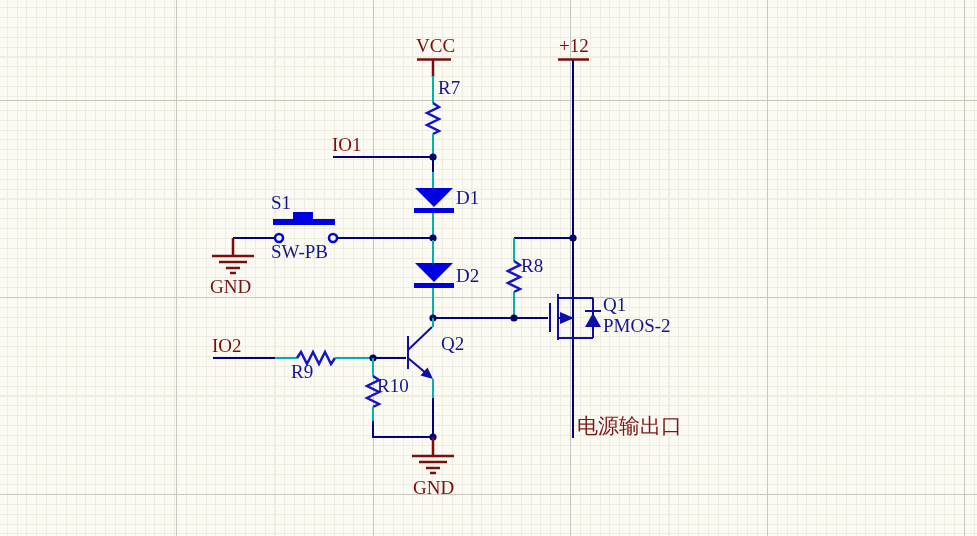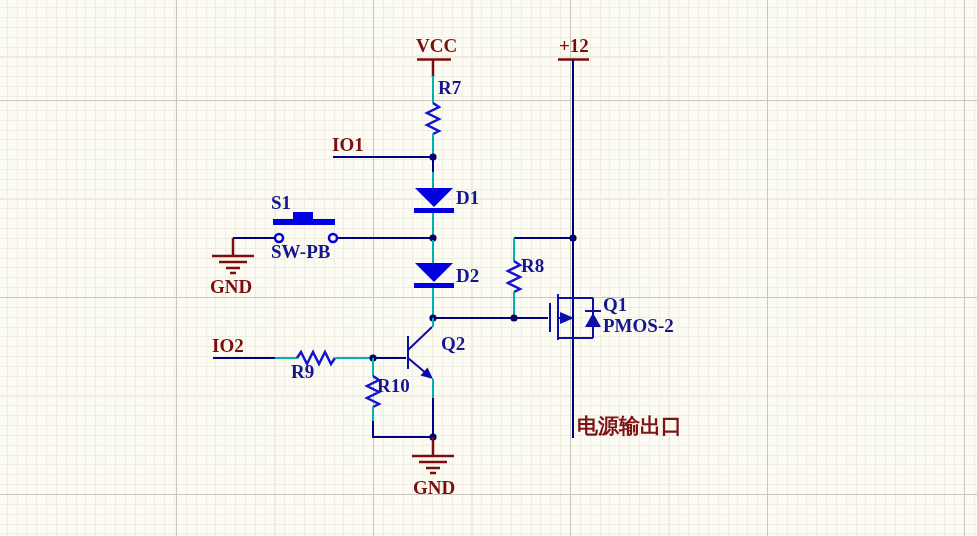--- a/index.html
+++ b/index.html
@@ -7,21 +7,20 @@
     position:relative;
     width:977px;height:536px;
     overflow:hidden;
     background-color:#FBFAF3;
     background-image:
       repeating-linear-gradient(to right, #C9C6BE 0 1px, transparent 1px 197px),
       repeating-linear-gradient(to bottom, #C9C6BE 0 1px, transparent 1px 197px),
       repeating-linear-gradient(to right, #EFECE2 0 1px, transparent 1px 9.85px),
       repeating-linear-gradient(to bottom, #EFECE2 0 1px, transparent 1px 9.85px);
     background-position:176px 0, 0 100px, 176px 0, 0 100px;
-    font-weight:bold;
   }
   svg{position:absolute;left:0;top:0;}
   text{font-family:"Liberation Serif","DejaVu Serif",serif;}
   .des{fill:#16168C;font-size:19px;}
   .net{fill:#7C0D0D;font-size:19px;}
   .ann{fill:#7C1616;font-size:21px;}
   .wire{stroke:#000080;stroke-width:2;fill:none;}
   .pin{stroke:#00B2B2;stroke-width:2;fill:none;}
   .pwr{stroke:#7C0D0D;stroke-width:2.5;fill:none;}
   .cmp{fill:#0000E0;}

